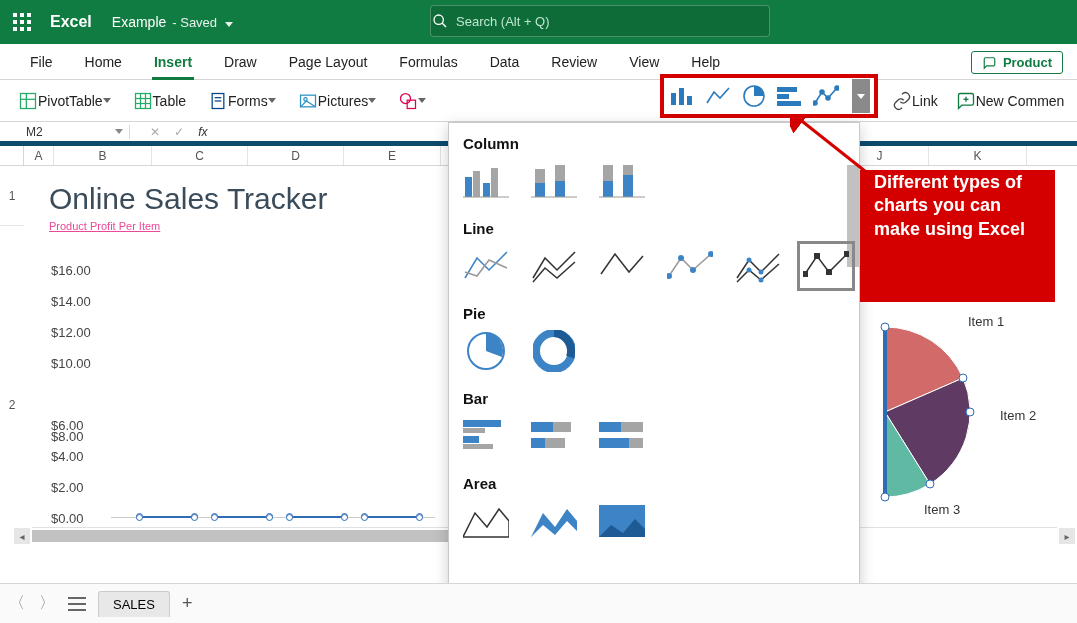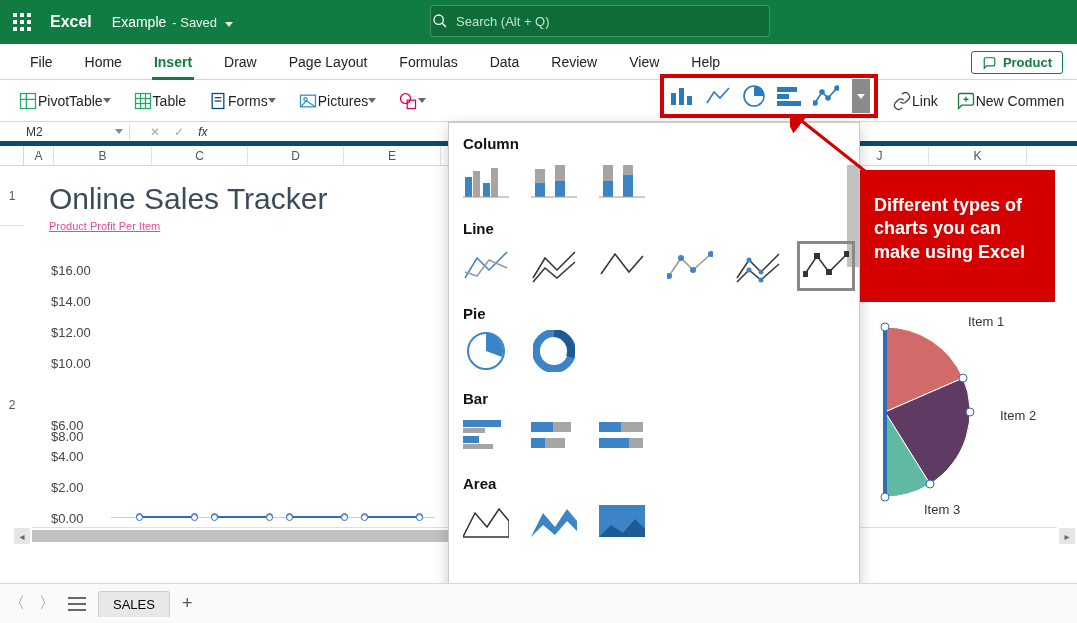--- a/index.html
+++ b/index.html
@@ -68,21 +68,21 @@
 
   
   .chart-panel { position:absolute; left:448px; top:122px; width:412px; bottom:0; background:#fff; border:1px solid #c9c9c9; box-shadow:0 4px 14px rgba(0,0,0,.2); overflow:hidden;}
   .chart-panel .scroll-thumb { position:absolute; right:0; width:12px; top:42px; height:102px; background:#c1c1c1;}
   .section-label { font-size:15px; font-weight:600; color:#111; padding:12px 14px 6px 14px;}
   .thumbs { display:flex; gap:22px; padding:4px 14px 8px 14px;}
   .thumb { width:46px; height:38px; display:flex; align-items:center; justify-content:center; position:relative;}
   .thumb.selected { outline:3px solid #888; outline-offset:3px;}
 
   
-  .callout { position:absolute; left:860px; top:170px; width:195px; height:132px; background:#d40000; color:#fff; font-weight:700; font-size:18px; padding:24px 14px; line-height:1.3;}
+  .callout { position:absolute; left:860px; top:170px; width:195px; height:132px; background:#d40000; color:#fff; font-weight:700; font-size:18px; padding:1px 14px; line-height:1.3;}
   .callout-arrow { position:absolute; left:790px; top:114px; width:90px; height:70px; pointer-events:none;}
 
   
   .right-pie { position:absolute; left:870px; top:312px; width:200px; height:210px;}
 
   
   .sheetbar { position:absolute; left:0; right:0; bottom:0; height:40px; border-top:1px solid #d6d6d6; display:flex; align-items:center; gap:12px; padding-left:8px; background:#fafafa;}
   .navbtn { width:18px; height:18px; display:flex; align-items:center; justify-content:center; color:#888;}
   .hamburger { width:18px; height:14px; display:flex; flex-direction:column; justify-content:space-between;}
   .hamburger span{height:2px;background:#666;}

